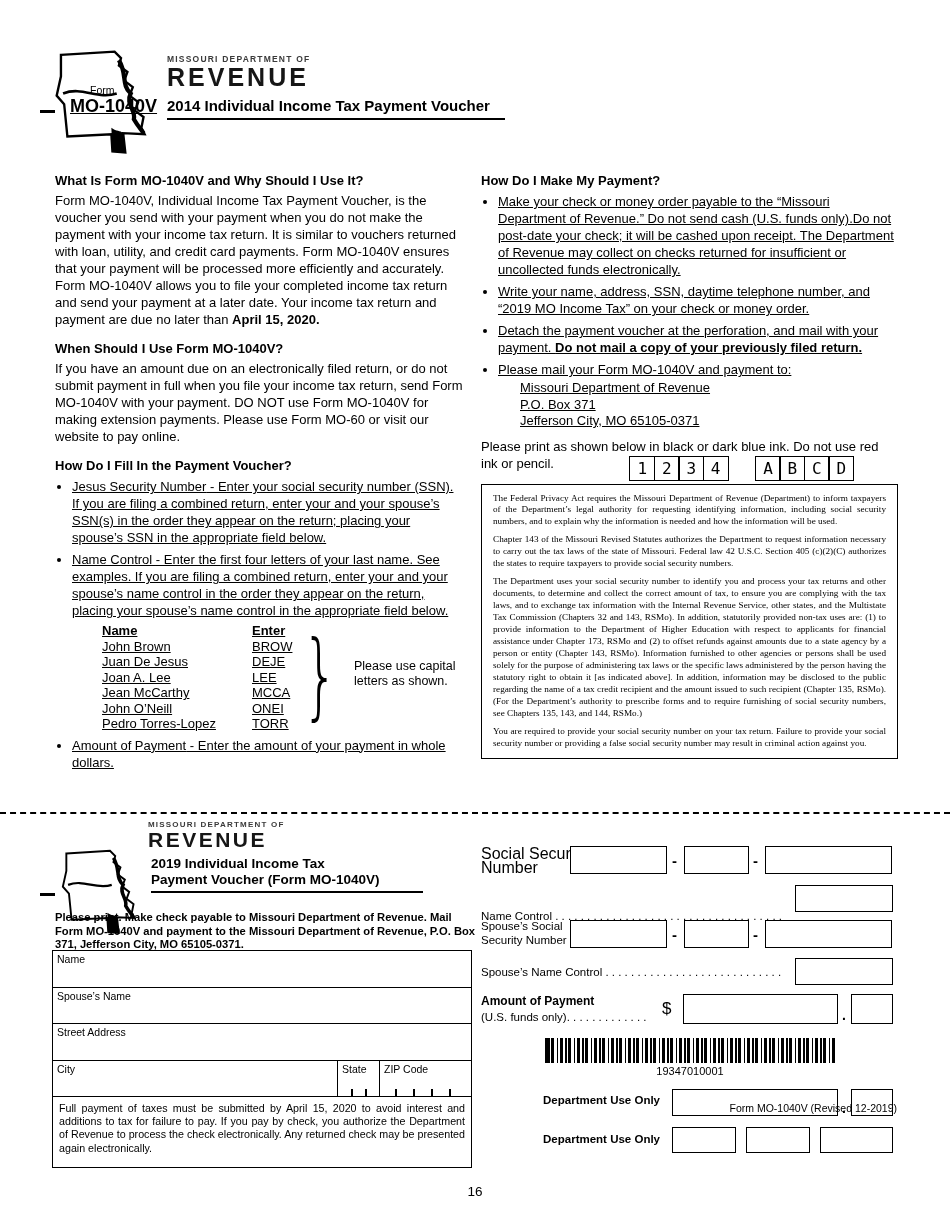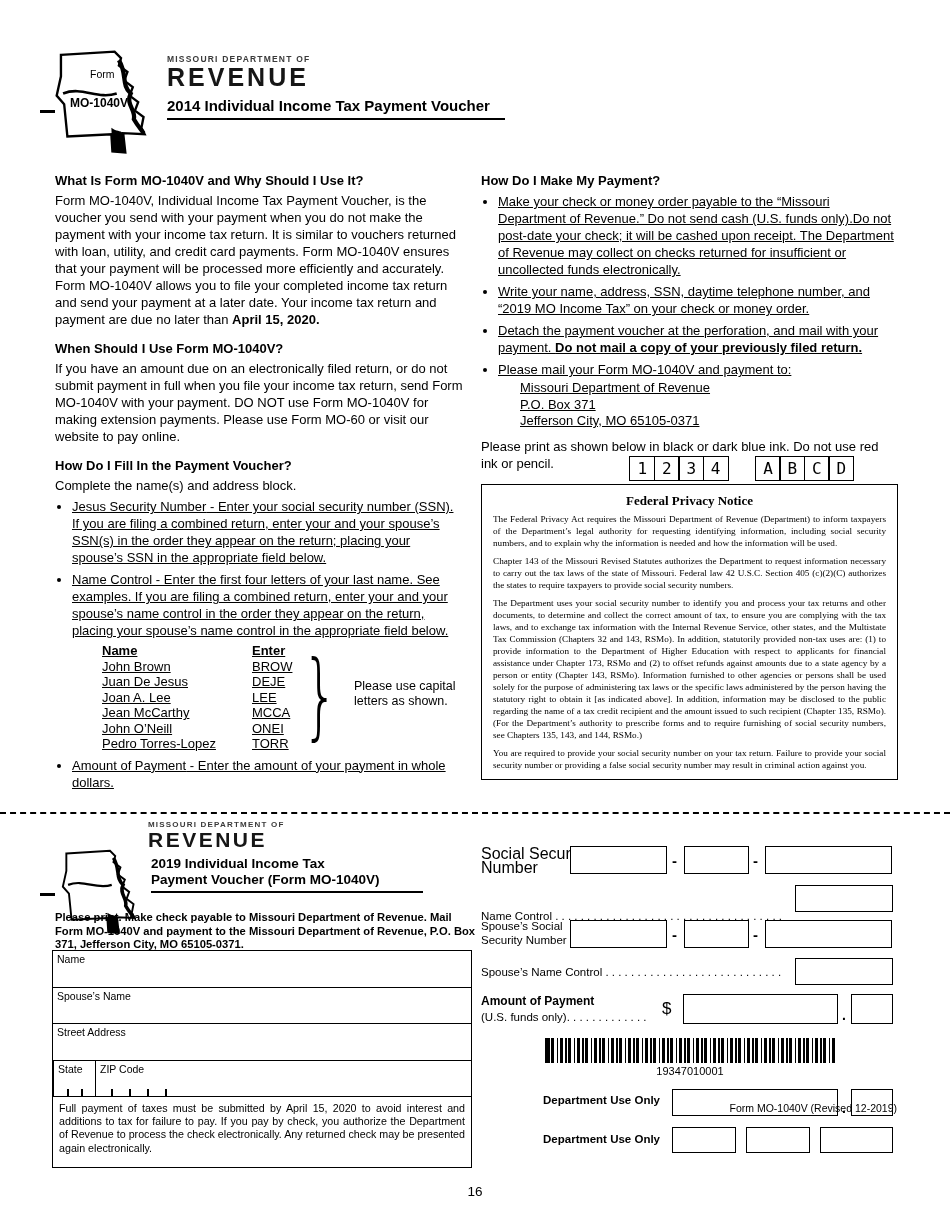--- a/index.html
+++ b/index.html
@@ -10,22 +10,22 @@
     font-family: "Liberation Sans", sans-serif;
     overflow: hidden;
   }
   .regmark { position:absolute; width:15px; height:3px; background:#000; }
   .rm1 { left:40px; top:110px; }
   .rm2 { left:40px; top:893px; }
 
   
   .state-lg { position:absolute; left:52px; top:42px; width:108px; height:118px; }
   .state-sm { position:absolute; left:57px; top:843px; width:92px; height:96px; }
-  .form-label  { position:absolute; left:90px; top:68px; font-size:10.5px; }
-  .form-number { position:absolute; left:70px; top:96px; font-size:12px; font-weight:bold; }
+  .form-label  { position:absolute; left:90px; top:84px; font-size:10.5px; }
+  .form-number { position:absolute; left:70px; top:96px; font-size:18px; font-weight:bold;text-decoration:underline; }
   .logo { position:absolute; left:167px; top:54px; }
   .logo-small { font-size:8.5px; letter-spacing:1.2px; color:#3a3a3a; font-weight:bold; }
   .logo-big { font-size:25px; font-weight:800; letter-spacing:3px; color:#161616; line-height:26px; }
   .h-title { position:absolute; left:167px; top:97px; width:338px; font-size:15px;
              font-weight:bold; padding-bottom:4px; border-bottom:2px solid #000; }
 
   
   .col { position:absolute; top:172px; height:638px; overflow:hidden;
          font-size:13px; line-height:17px; }
   .col-left  { left:55px;  width:408px; }
@@ -170,21 +170,20 @@
     <div class="logo-big">REVENUE</div>
   </div>
   <div class="h-title">2014 Individual Income Tax Payment Voucher</div>
 
   <div class="col col-left">
     <h3 class="first">What Is Form MO-1040V and Why Should I Use It?</h3>
     <p><span>Form MO-1040V, Individual Income Tax Payment Voucher, is the voucher you send with your payment when you do not make the payment with your income tax return. It is similar to vouchers returned with loan, utility, and credit card payments. Form MO-1040V ensures that your payment will be processed more efficiently and accurately. Form MO-1040V allows you to file your completed income tax return and send your payment at a later date. Your income tax return and payment are due no later than </span><b>April 15, 2020.</b></p>
     <h3>When Should I Use Form MO-1040V?</h3>
     <p>If you have an amount due on an electronically filed return, or do not submit payment in full when you file your income tax return, send Form MO-1040V with your payment. DO NOT use Form MO-1040V for making extension payments. Please use Form MO-60 or visit our website to pay online.</p>
     <h3>How Do I Fill In the Payment Voucher?</h3>
-    <p>Complete the name(s) and address block.</p>
     <ul class="blist">
       <li>
         <span class="ul">Jesus Security Number</span><span> - Enter your social security number (SSN). If you are filing a combined return, enter your and your spouse’s SSN(s) in the order they appear on the return; placing your spouse’s SSN in the appropriate field below.</span>
       </li>
       <li>
         <span class="ul">Name Control </span><span> - Enter the first four letters of your last name. See examples. If you are filing a combined return, enter your and your spouse’s name control in the order they appear on the return, placing your spouse’s name control in the appropriate field below.</span>
         <div class="nt">
           <div class="nt-row nt-head">
             <span class="n">Name</span>
             <span>Enter</span>
@@ -251,21 +250,20 @@
         </div>
         <div class="sgroup">
           <div class="scell">A</div>
           <div class="scell">B</div>
           <div class="scell">C</div>
           <div class="scell">D</div>
         </div>
       </div>
     </div>
     <div class="privacy">
-      <div class="p-title">Federal Privacy Notice</div>
       <p>The Federal Privacy Act requires the Missouri Department of Revenue (Department) to inform taxpayers of the Department’s legal authority for requesting identifying information, including social security numbers, and to explain why the information is needed and how the information will be used.</p>
       <p>Chapter 143 of the Missouri Revised Statutes authorizes the Department to request information necessary to carry out the tax laws of the state of Missouri. Federal law 42 U.S.C. Section 405 (c)(2)(C) authorizes the states to require taxpayers to provide social security numbers.</p>
       <p>The Department uses your social security number to identify you and process your tax returns and other documents, to determine and collect the correct amount of tax, to ensure you are complying with the tax laws, and to exchange tax information with the Internal Revenue Service, other states, and the Multistate Tax Commission (Chapters 32 and 143, RSMo). In addition, statutorily provided non-tax uses are: (1) to provide information to the Department of Higher Education with respect to applicants for financial assistance under Chapter 173, RSMo and (2) to offset refunds against amounts due to a state agency by a person or entity (Chapter 143, RSMo). Information furnished to other agencies or persons shall be used solely for the purpose of administering tax laws or the specific laws administered by the person having the statutory right to obtain it [as indicated above]. In addition, information may be disclosed to the public regarding the name of a tax credit recipient and the amount issued to such recipient (Chapter 135, RSMo). (For the Department’s authority to prescribe forms and to require furnishing of social security numbers, see Chapters 135, 143, and 144, RSMo.)</p>
       <p>You are required to provide your social security number on your tax return. Failure to provide your social security number or providing a false social security number may result in criminal action against you.</p>
     </div>
   </div>
 
   <div class="perforation"></div>
 
   <div class="v-logo">
@@ -290,20 +288,23 @@
     <div class="v-row">
       <span class="v-lab">Name</span>
     </div>
     <div class="v-row">
       <span class="v-lab">Spouse’s Name</span>
     </div>
     <div class="v-row">
       <span class="v-lab">Street Address</span>
     </div>
     <div class="v-row v-city">
+      <div class="v-cell city">
+        <span class="v-lab">City</span>
+      </div>
       <div class="v-cell state">
         <span class="v-lab">State</span>
         <span class="tick" style="left:13px"></span>
         <span class="tick" style="left:27px"></span>
       </div>
       <div class="v-cell zip">
         <span class="v-lab">ZIP Code</span>
         <span class="tick" style="left:15px"></span>
         <span class="tick" style="left:33px"></span>
         <span class="tick" style="left:51px"></span>

